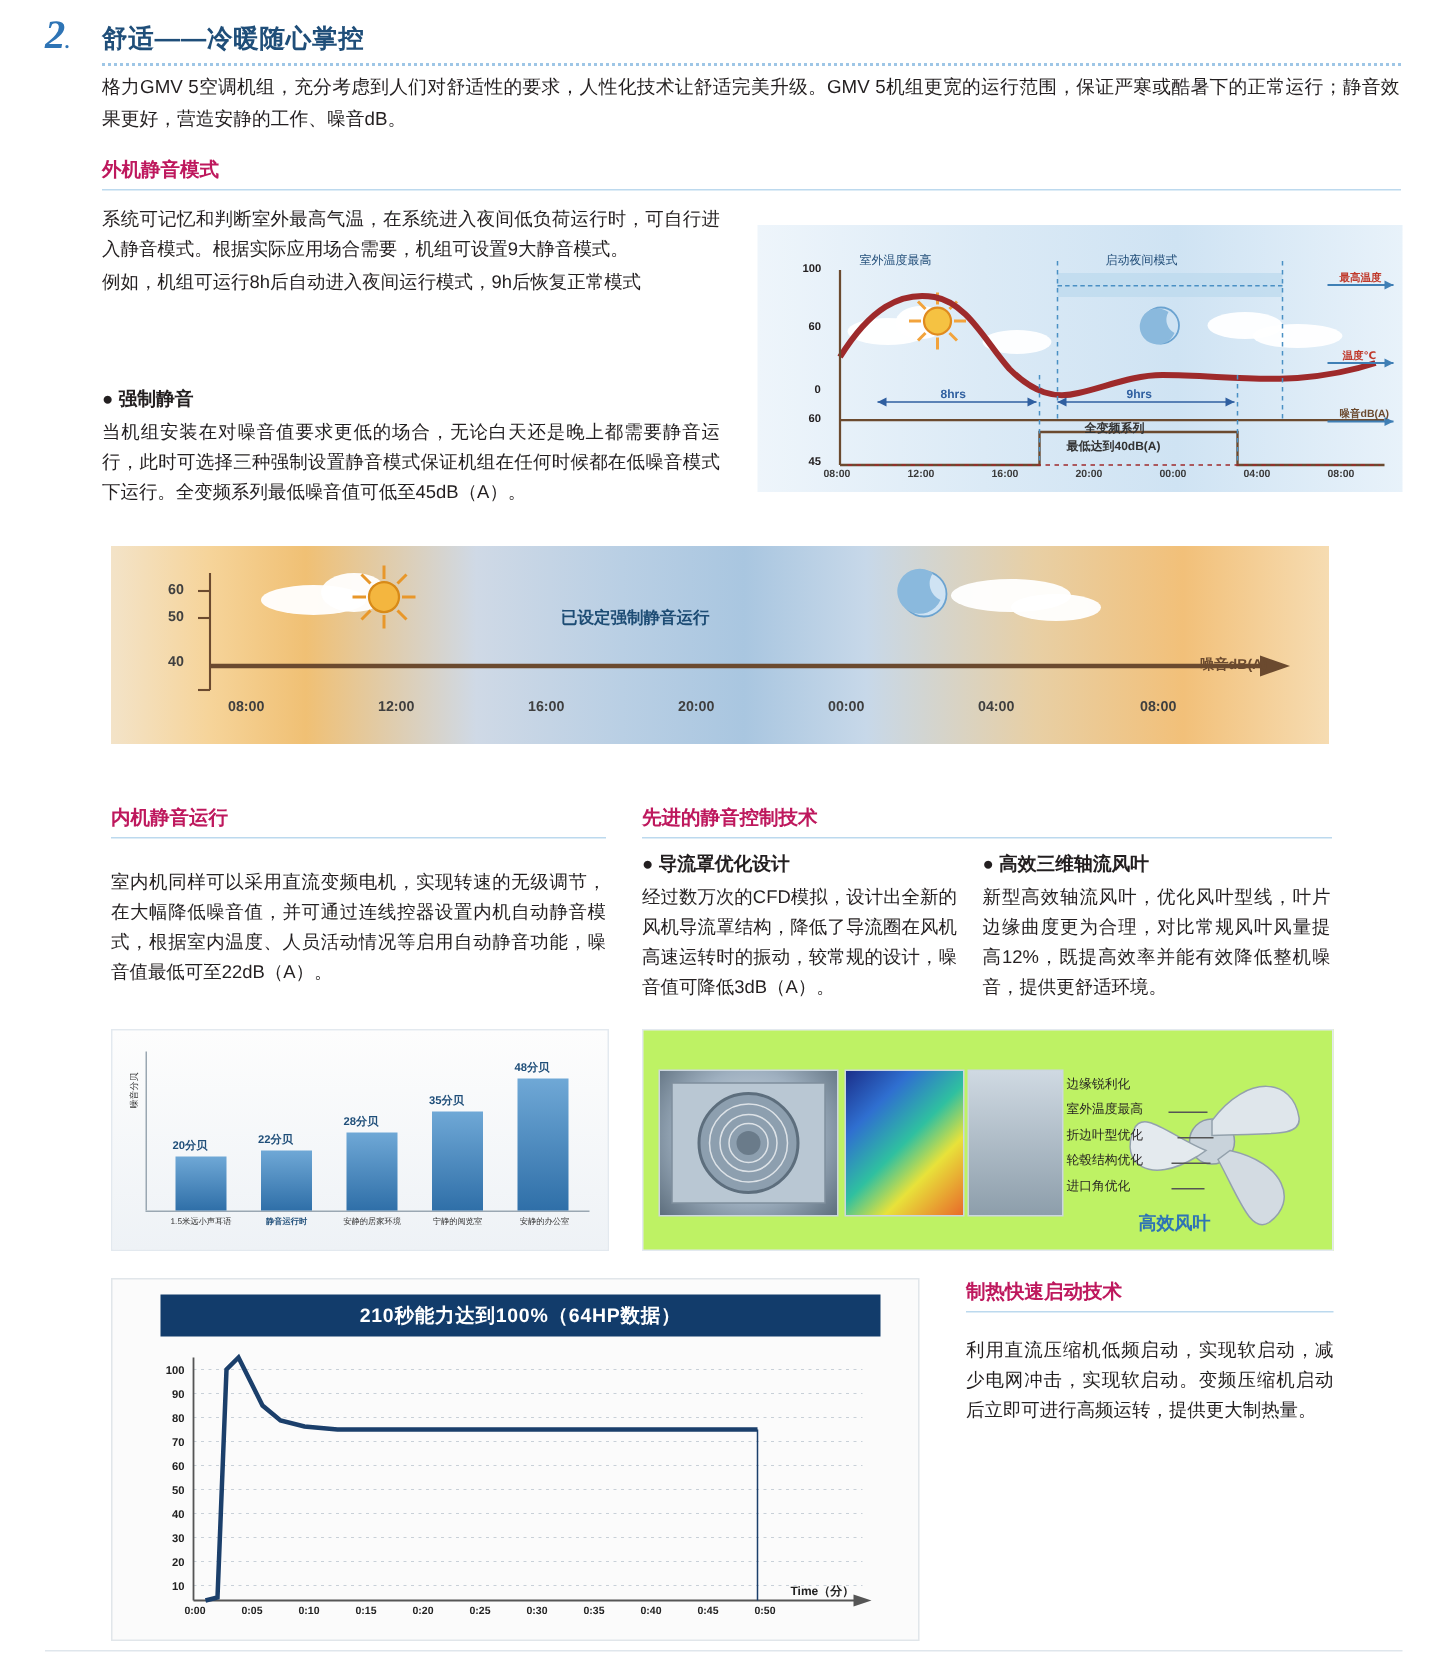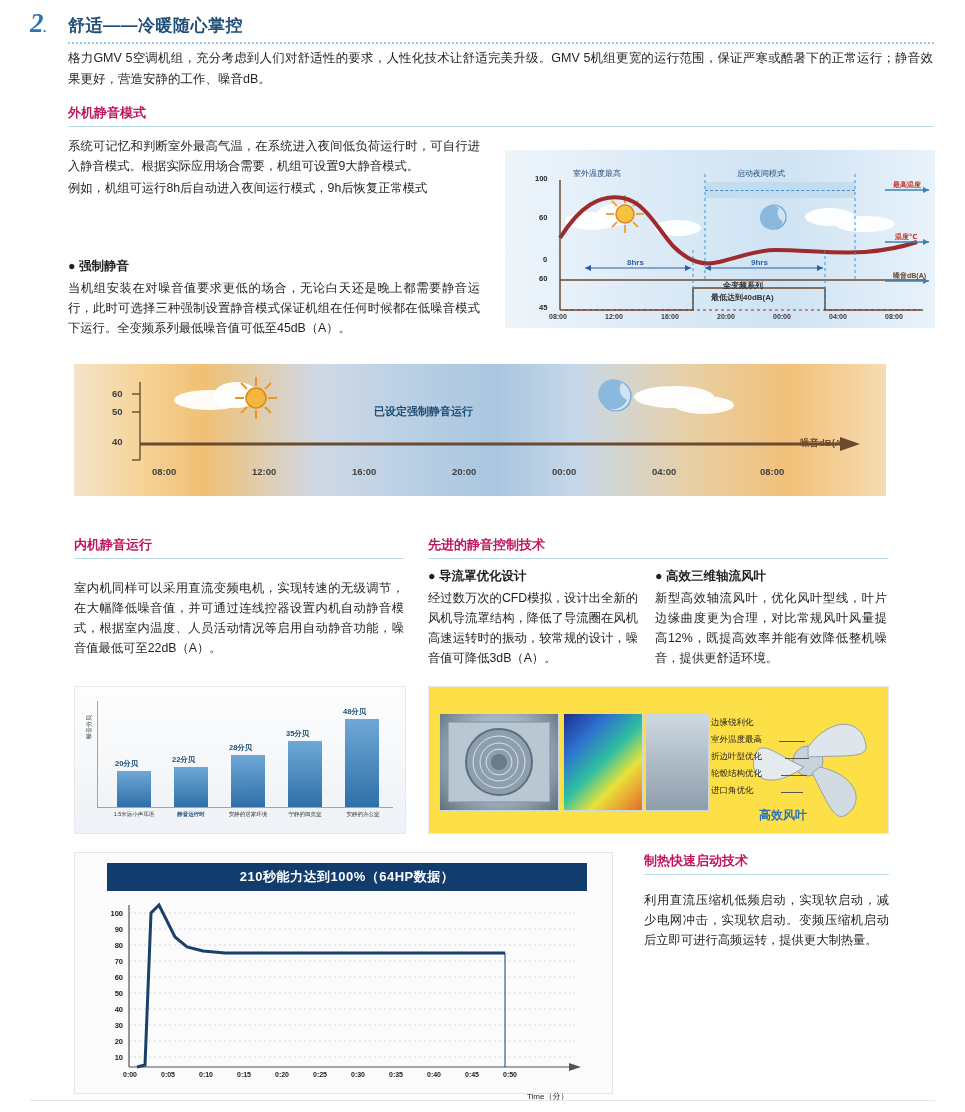--- a/index.html
+++ b/index.html
@@ -79,21 +79,21 @@
   #col-indoor-head{position:absolute;left:74px;top:536px;width:330px;}
   #col-adv-head{position:absolute;left:428px;top:536px;width:460px;}
 
   #indoor-body{position:absolute;left:74px;top:578px;width:330px;}
   #guide-block{position:absolute;left:428px;top:568px;width:210px;}
   #fan-block{position:absolute;left:655px;top:568px;width:232px;}
 
   
   .panel{position:absolute;background:#f4f7fa;border:1px solid #e3e9ef;}
   #panel-bar{left:74px;top:686px;width:330px;height:146px;background:linear-gradient(180deg,#fdfdfd,#eef2f6);}
-  #panel-cfd{left:428px;top:686px;width:459px;height:146px;background:#fde047;}
+  #panel-cfd{left:428px;top:686px;width:459px;height:146px;background:#bef264;}
   .bar{position:absolute;background:linear-gradient(180deg,#6fa8d6,#2f6fa8);}
   .bar-val{position:absolute;font-size:7.5px;font-weight:bold;color:#1f4e79;}
   .bar-cat{position:absolute;font-size:5.5px;color:#333;text-align:center;}
   .bar-axis{position:absolute;background:#9aa7b2;}
   .bar-ylab{position:absolute;font-size:6px;color:#333;transform:rotate(-90deg);transform-origin:left top;}
 
   .cfd-img{position:absolute;border:1px solid #ccd6df;}
   .fan-photo{background:radial-gradient(circle at 50% 45%,#d8e2ea 0%,#9fb0c0 55%,#5d6e7d 100%);}
   .cfd-heat{background:linear-gradient(135deg,#1b2f8a 0%,#2f6fd0 25%,#2fc0a0 50%,#e8e23a 70%,#e86a2a 100%);}
   .cfd-mesh{background:linear-gradient(180deg,#cfd9e2,#8d9eab);}
@@ -105,21 +105,21 @@
 
   
   #panel-heat{left:74px;top:852px;width:537px;height:240px;background:#fbfbfb;border:1px solid #e1e6ea;}
   .heat-title{
     position:absolute;left:32px;top:10px;width:480px;height:28px;
     background:#123c6b;color:#ffffff;font-size:13px;font-weight:bold;
     display:flex;align-items:center;justify-content:center;letter-spacing:.5px;
   }
   .hy{position:absolute;font-size:7.5px;font-weight:bold;color:#222;text-align:right;width:18px;}
   .hx{position:absolute;font-size:7px;font-weight:bold;color:#222;}
-  .hxlabel{position:absolute;font-size:8px;font-weight:normal;color:#222;margin-top:36px;}
+  .hxlabel{position:absolute;font-size:8px;font-weight:bold;color:#222;}
 
   #heatstart-head{position:absolute;left:644px;top:852px;width:245px;}
   #heatstart-body{position:absolute;left:644px;top:890px;width:245px;}
 
   .bottom-rule{position:absolute;left:30px;top:1100px;width:905px;border-top:1px solid #dfe6ec;}
 </style>
 </head>
 <body>
 
 <div class="page">

